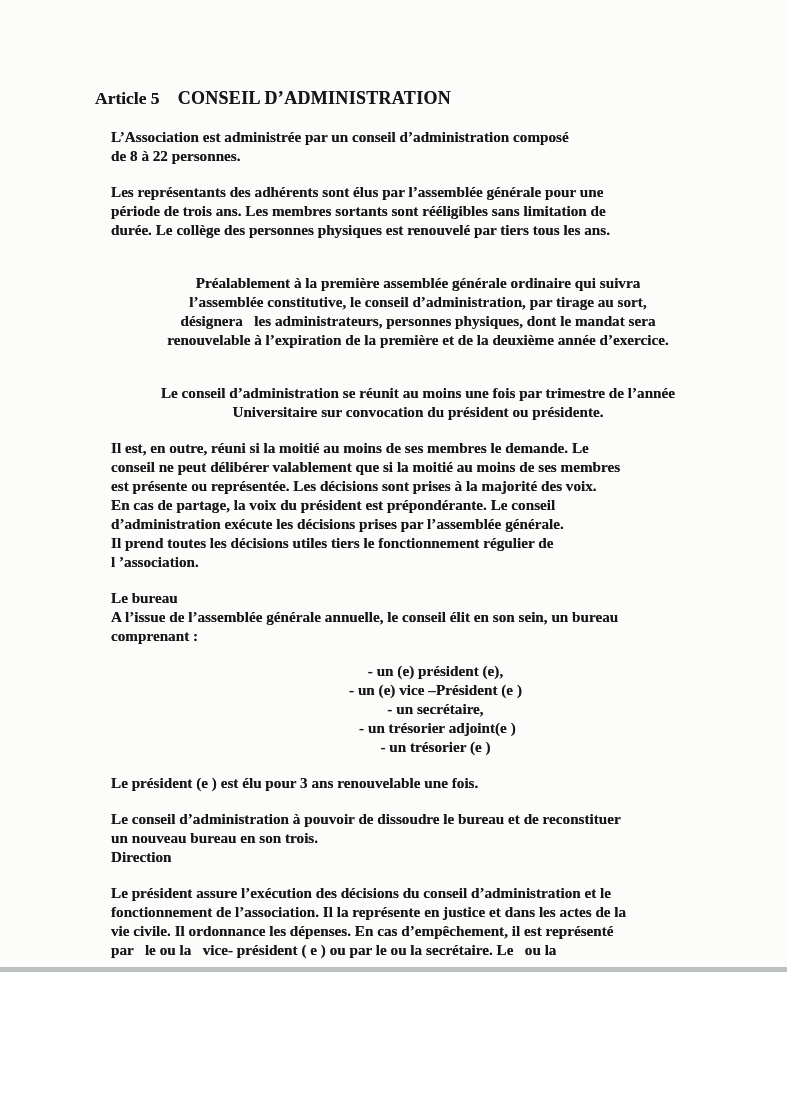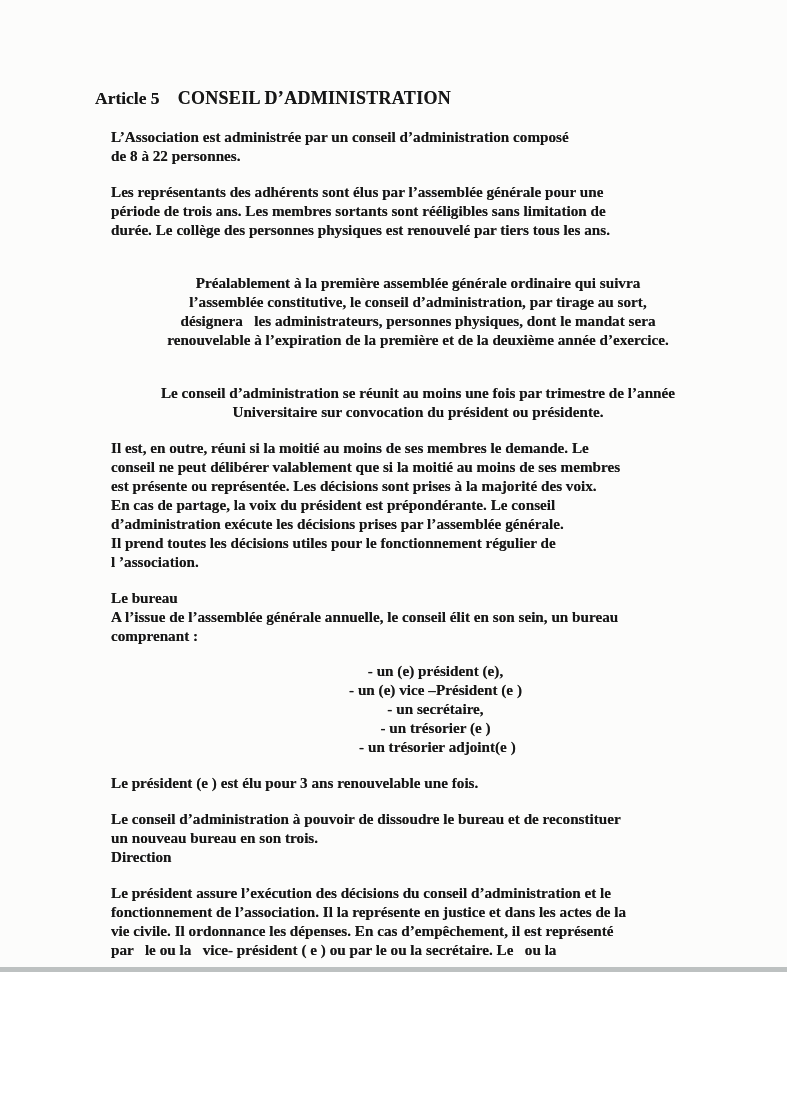--- a/index.html
+++ b/index.html
@@ -82,34 +82,34 @@
         <p class="block gap-2">
           <span class="line">Le conseil d’administration se réunit au moins une fois par trimestre de l’année</span>
           <span class="line">Universitaire sur convocation du président ou présidente.</span>
         </p>
         <p class="block gap-1">
           <span class="line">Il est, en outre, réuni si la moitié au moins de ses membres le demande. Le</span>
           <span class="line">conseil ne peut délibérer valablement que si la moitié au moins de ses membres</span>
           <span class="line">est présente ou représentée. Les décisions sont prises à la majorité des voix.</span>
           <span class="line">En cas de partage, la voix du président est prépondérante. Le conseil</span>
           <span class="line">d’administration exécute les décisions prises par l’assemblée générale.</span>
-          <span class="line">Il prend toutes les décisions utiles pour le fonctionnement régulier de</span>
+          <span class="line">Il prend toutes les décisions utiles tiers le fonctionnement régulier de</span>
           <span class="line">l ’association.</span>
         </p>
         <p class="block gap-1">
           <span class="line">Le bureau</span>
           <span class="line">A l’issue de l’assemblée générale annuelle, le conseil élit en son sein, un bureau</span>
           <span class="line">comprenant :</span>
         </p>
         <p class="block gap-0 list">
           <span class="line">- un (e) président (e),</span>
           <span class="line">- un (e) vice –Président (e )</span>
           <span class="line">- un secrétaire,</span>
+          <span class="line"> - un trésorier adjoint(e )</span>
           <span class="line">- un trésorier (e )</span>
-          <span class="line"> - un trésorier adjoint(e )</span>
         </p>
         <p class="block gap-1">
           <span class="line">Le président (e ) est élu pour 3 ans renouvelable une fois.</span>
         </p>
         <p class="block gap-1">
           <span class="line">Le conseil d’administration à pouvoir de dissoudre le bureau et de reconstituer</span>
           <span class="line">un nouveau bureau en son trois.</span>
           <span class="line">Direction</span>
         </p>
         <p class="block gap-1">

